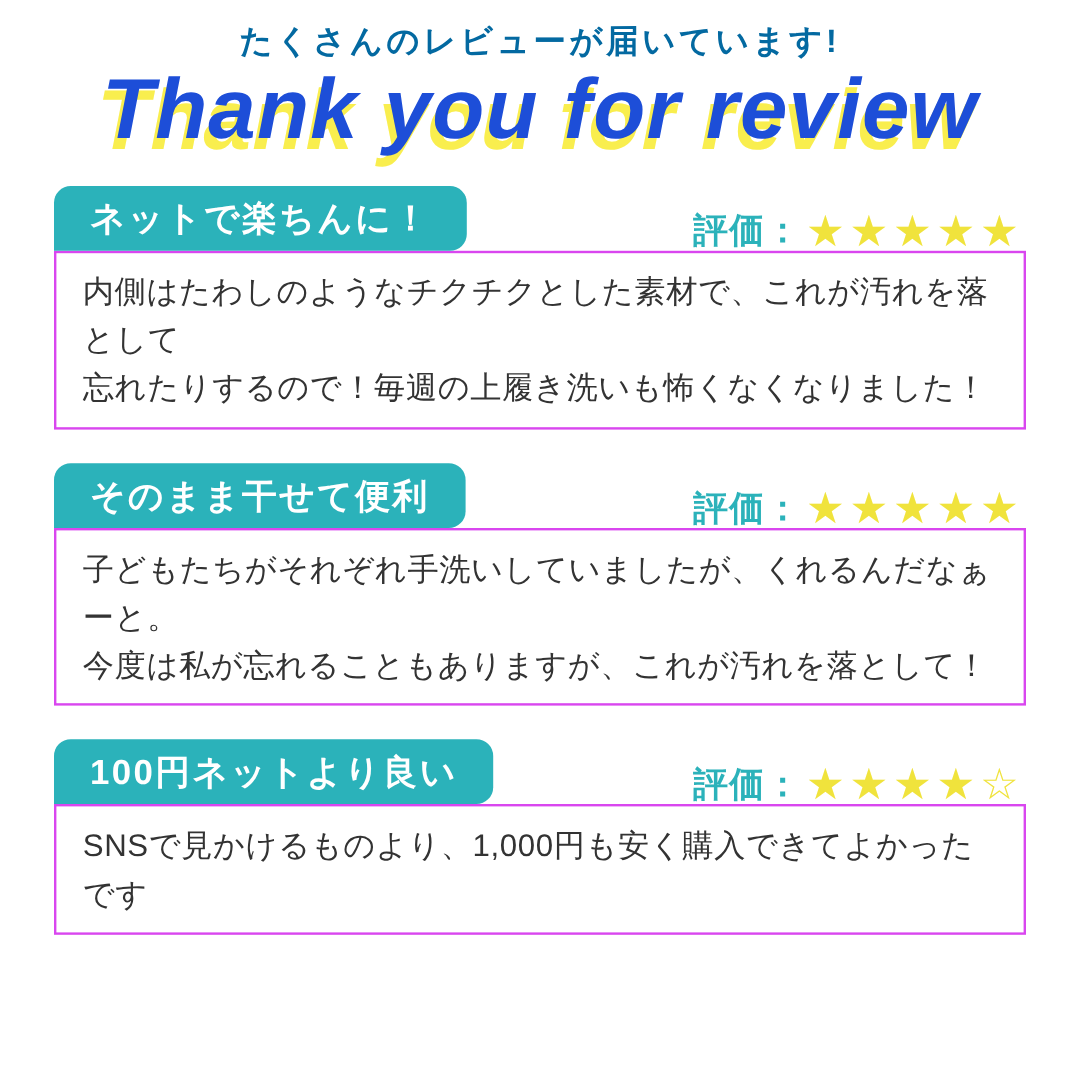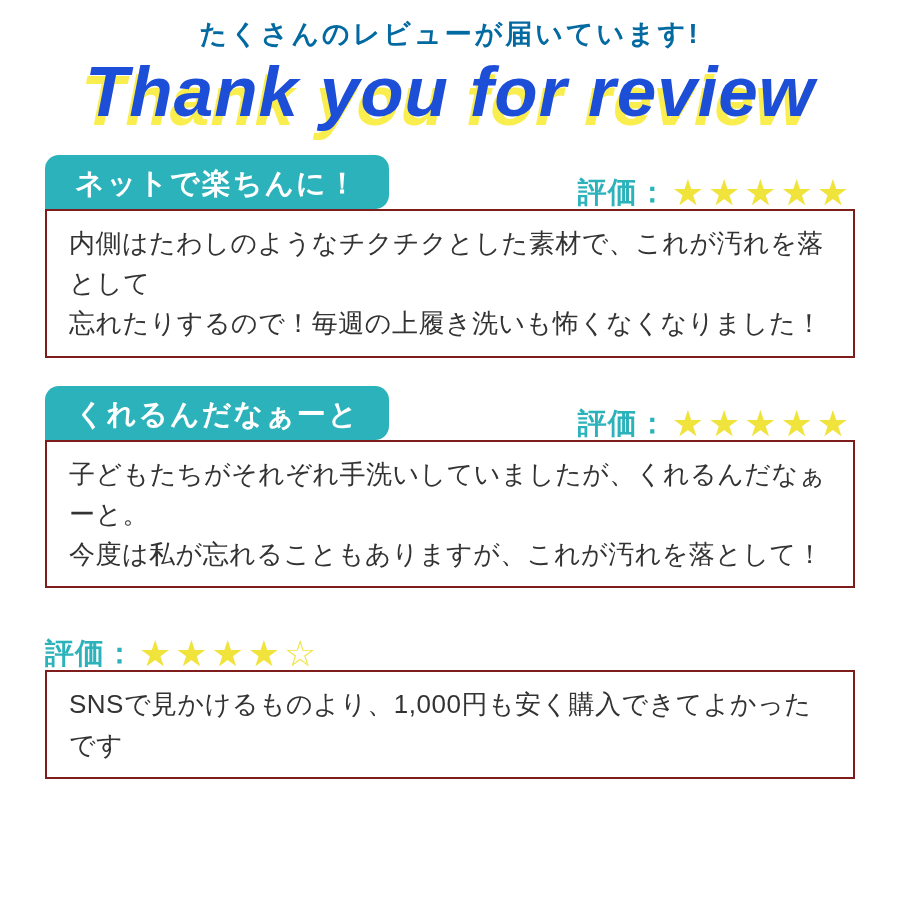--- a/index.html
+++ b/index.html
@@ -85,21 +85,21 @@
     margin-right: 4px;
   }
   .stars {
     color: #f0e33c;
     font-size: 36px;
     letter-spacing: 4px;
     line-height: 1;
     white-space: nowrap;
   }
   .box {
-    border: 2px solid #7f1d1d;
+    border: 2px solid #d946ef;
     background: #ffffff;
     padding: 12px 22px;
     box-sizing: border-box;
     min-height: 102px;
   }
   .box p {
     margin: 0;
     color: #333333;
     font-size: 26px;
     line-height: 1.55;
@@ -127,34 +127,35 @@
         </div>
       </div>
       <div class="box">
         <p>内側はたわしのようなチクチクとした素材で、これが汚れを落として</p>
         <p>忘れたりするので！毎週の上履き洗いも怖くなくなりました！</p>
       </div>
     </section>
 
     <section class="card">
       <div class="card-top">
-        <div class="tab">くれるんだなぁーと</div>
+        <div class="tab">そのまま干せて便利</div>
         <div class="rating">
           <span class="rating-label">評価：</span>
           <span class="stars">★★★★★</span>
         </div>
       </div>
       <div class="box">
         <p>子どもたちがそれぞれ手洗いしていましたが、くれるんだなぁーと。</p>
         <p>今度は私が忘れることもありますが、これが汚れを落として！</p>
       </div>
     </section>
 
     <section class="card">
       <div class="card-top">
+        <div class="tab">100円ネットより良い</div>
         <div class="rating">
           <span class="rating-label">評価：</span>
           <span class="stars">★★★★☆</span>
         </div>
       </div>
       <div class="box">
         <p>SNSで見かけるものより、1,000円も安く購入できてよかったです</p>
       </div>
     </section>
 

